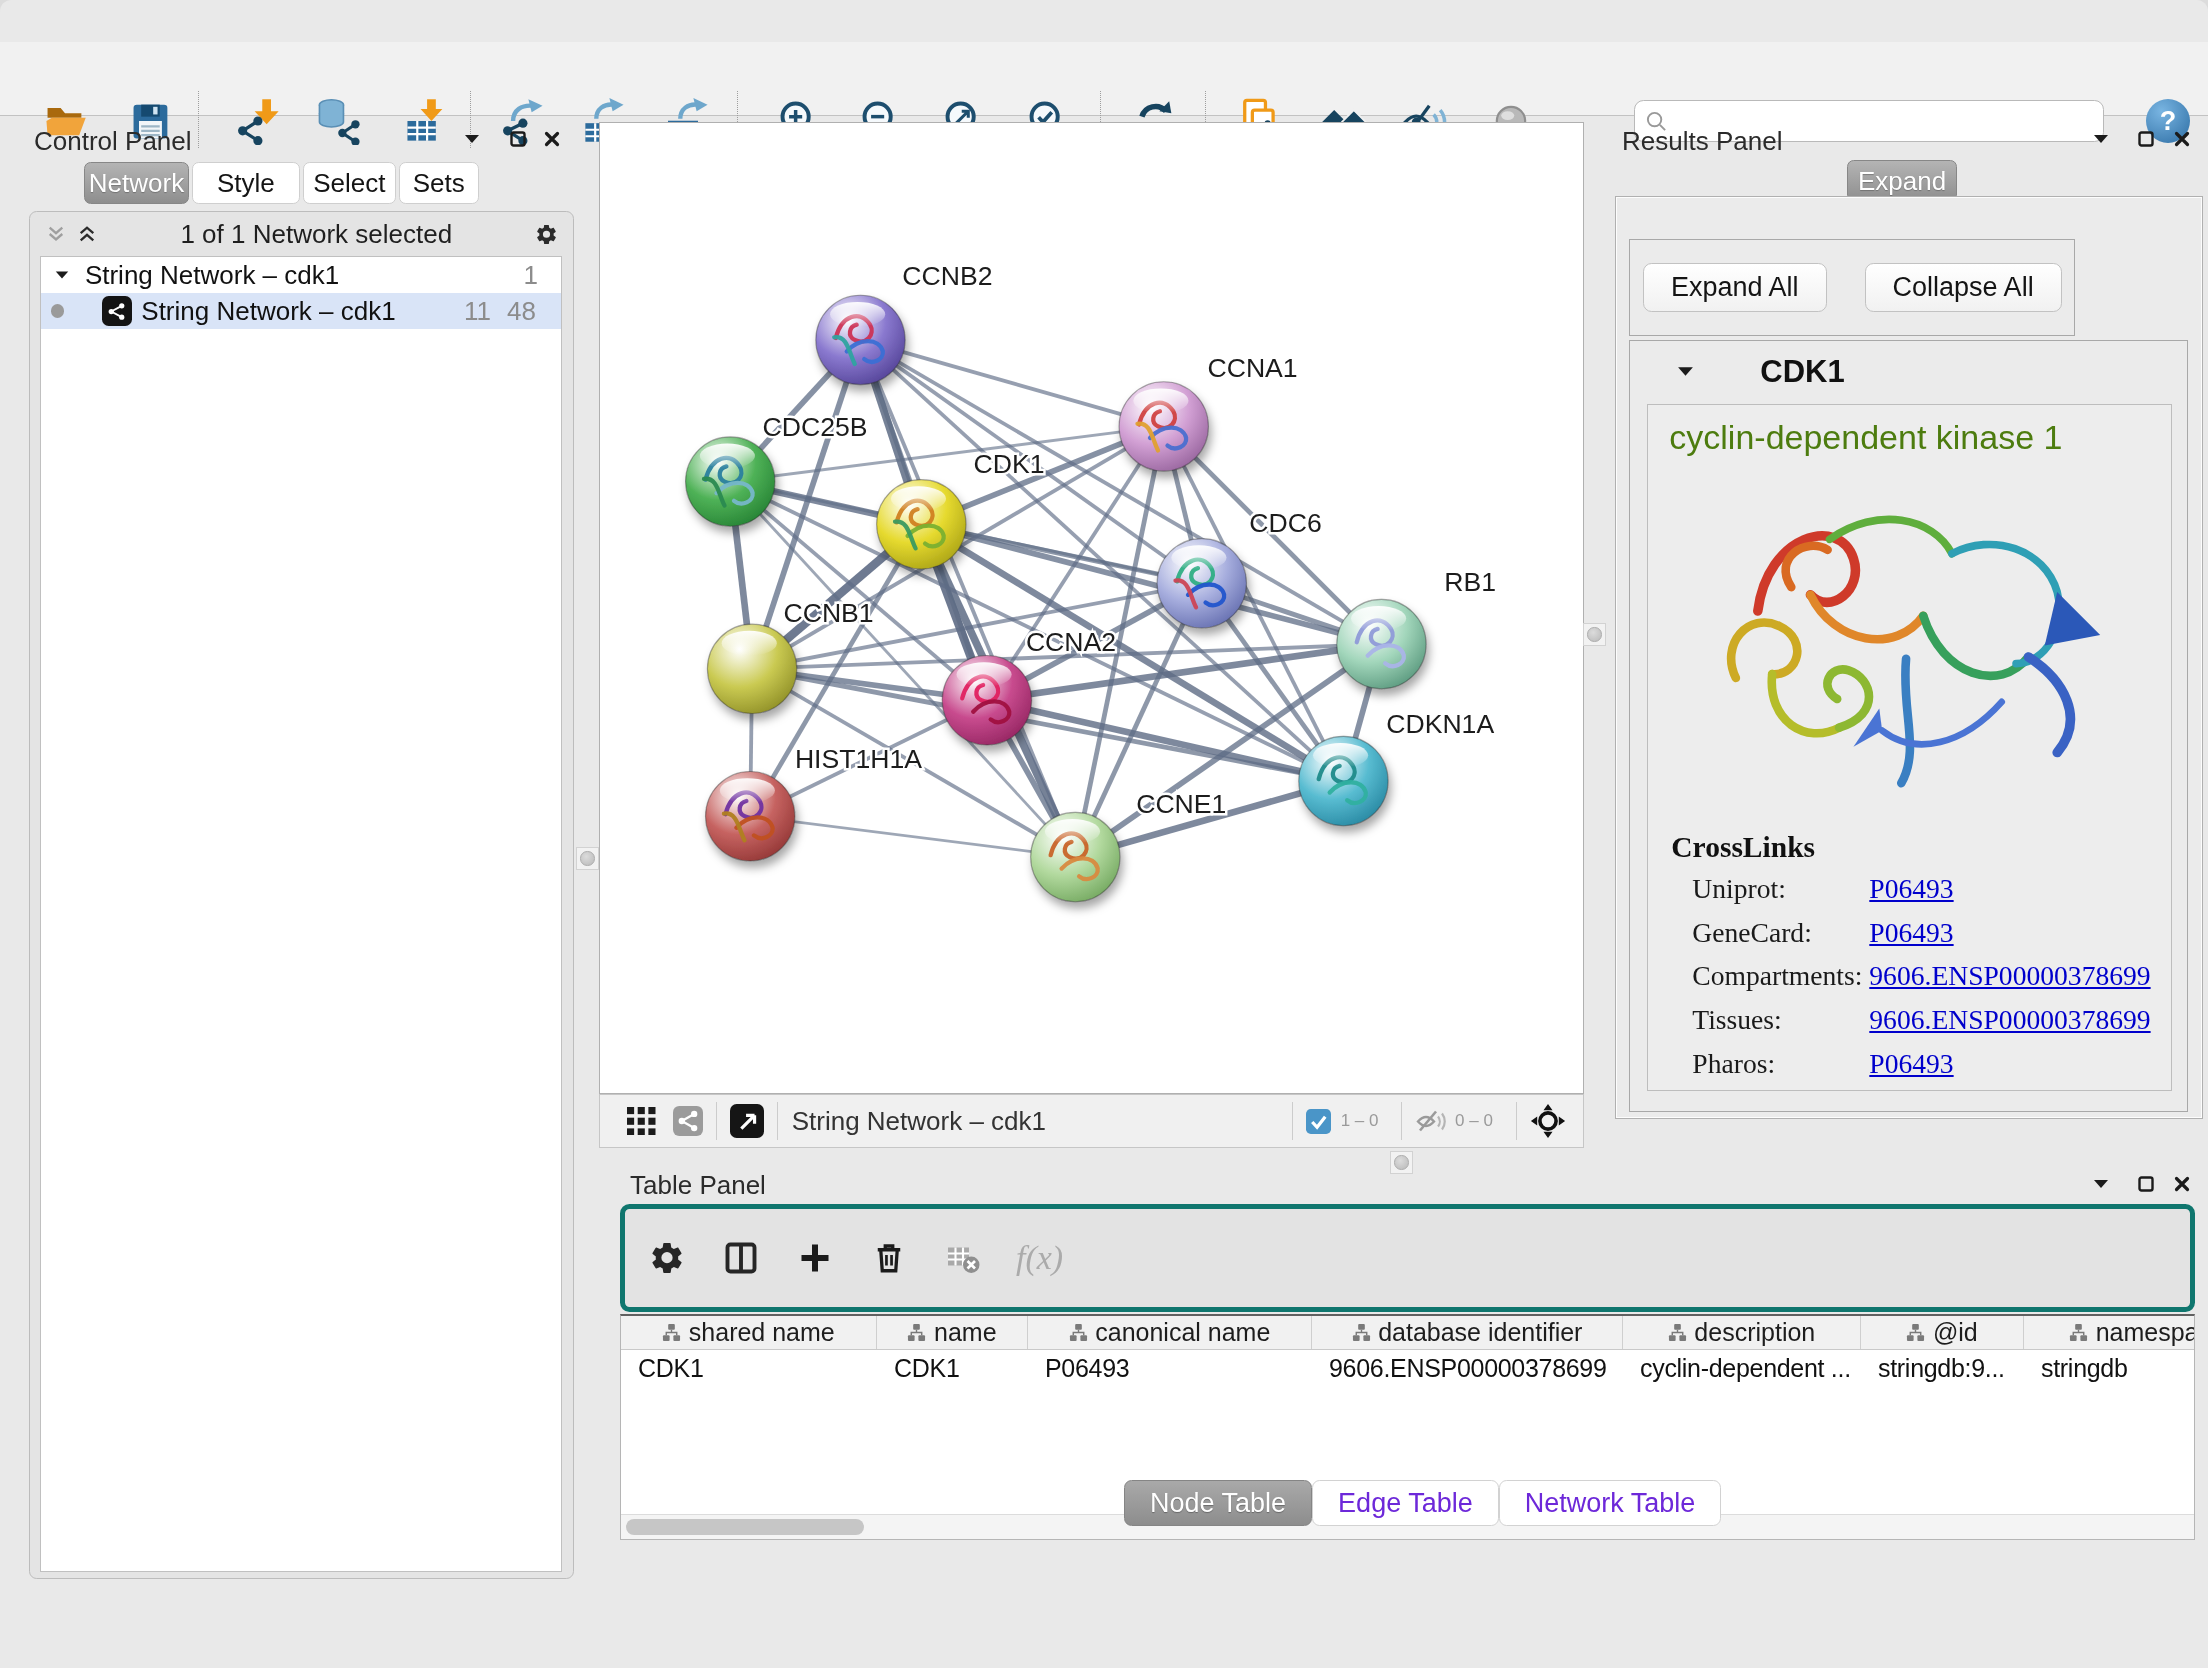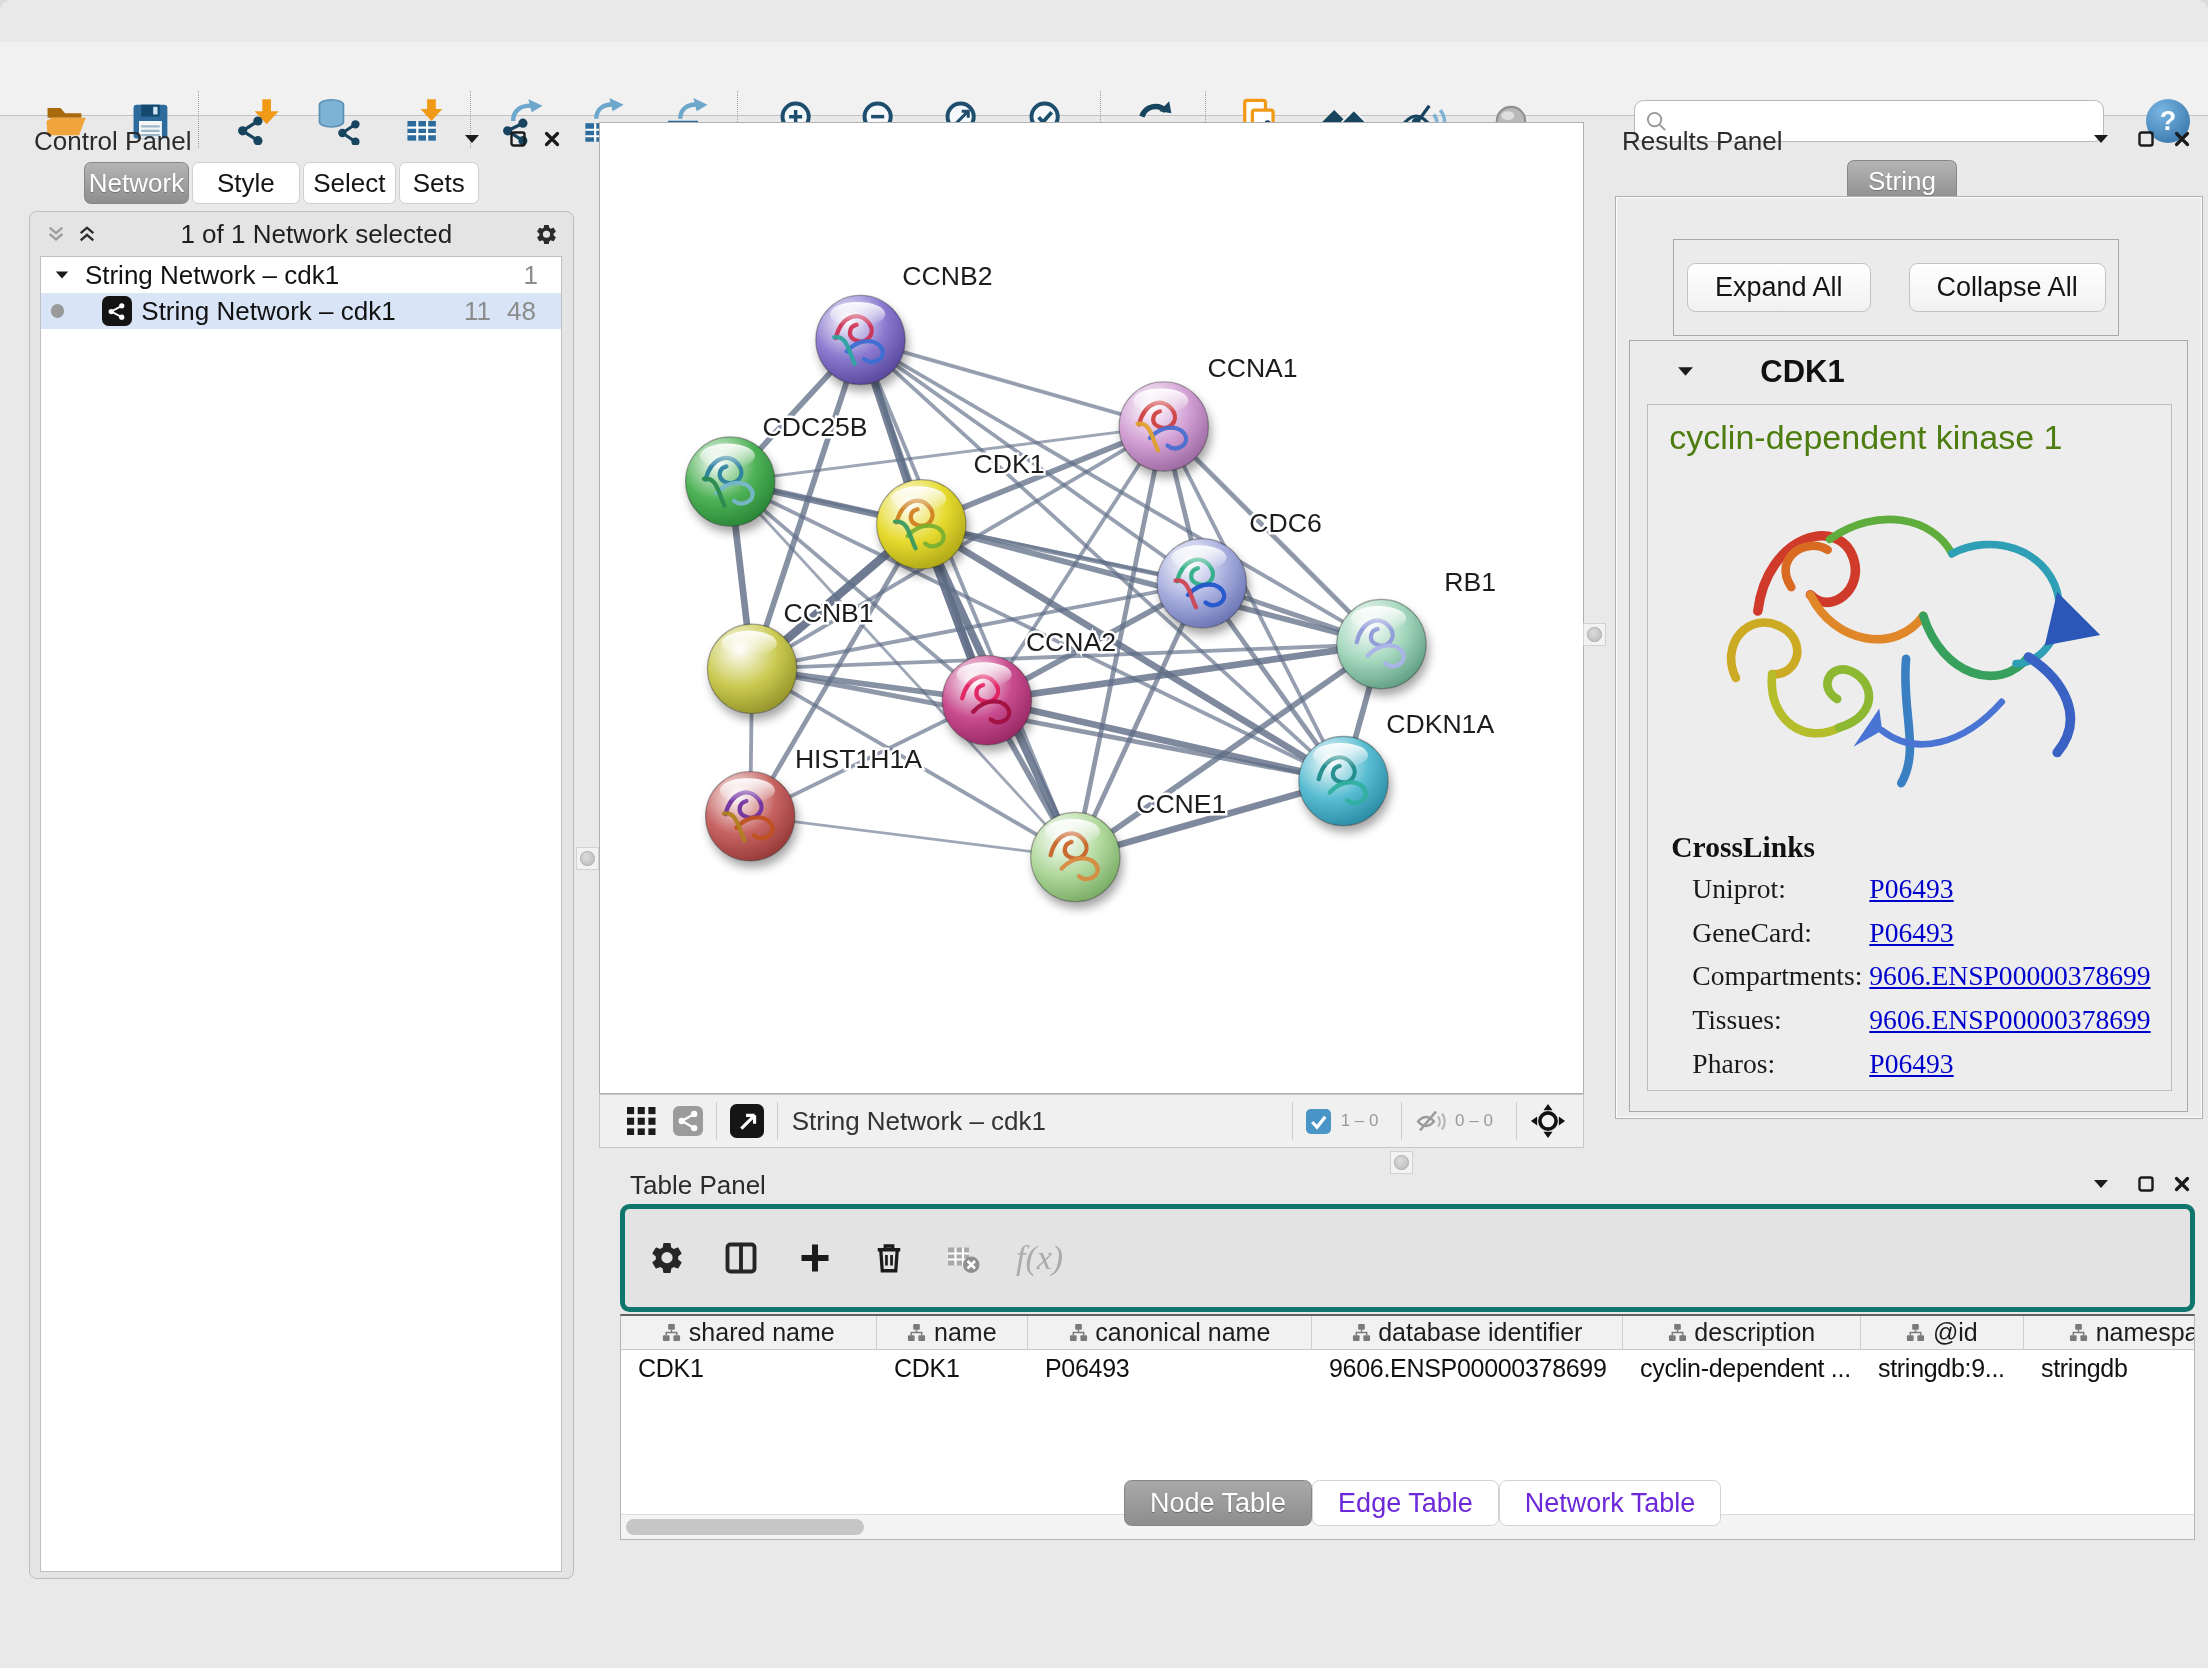--- a/index.html
+++ b/index.html
@@ -61,21 +61,21 @@
   .nf-ico { display:flex; align-items:center; justify-content:center; }
   .nf-sep { width:0; height:38px; border-left:1px solid #cccccc; margin:0 13.3px; }
   .nf-title { font-size:26px; color:#333; }
   .nf-cnt { font-size:17px; color:#9a9a9a; margin:0 9.5px; }
   .nlabel { font-size:28px; fill:#1c1c1c; paint-order:stroke; stroke:#ffffff; stroke-width:5px; font-family:"Liberation Sans",sans-serif; }
 
   
   .rescontent { position:absolute; left:1615px; top:196px; width:588px; height:923px; background:#ebebeb;
     border:1px solid #b0b0b0; box-shadow:inset 0 0 0 1px #fdfdfd; }
   .resbtns { position:absolute; left:13.3px; top:42px; width:446px; height:97px; border:1px solid #a8a8a8;
-    display:flex; align-items:center; justify-content:center; gap:38px;margin-left:44px; }
+    display:flex; align-items:center; justify-content:center; gap:38px; }
   .wbtn { height:49px; padding:0 27px; background:linear-gradient(#ffffff,#f1f1f1); border:1px solid #c2c2c2;
     border-radius:8.6px; font-size:27px; color:#141414; display:flex; align-items:center; }
   .cdk1box { position:absolute; left:13.3px; top:143px; width:559px; height:772px; border:1px solid #a8a8a8; }
   .cdk1head { height:61px; display:flex; align-items:center; }
   .cdk1head b { font-size:31px; color:#111; }
   .cdk1inner { position:absolute; left:17px; top:63px; width:525px; height:687px; background:#ededed; border:1px solid #bdbdbd; overflow:hidden; }
   .desc { position:absolute; left:21px; top:13.3px; font-size:34px; color:#4d7c0f; }
   .xhead { position:absolute; left:23px; top:426px; font-family:"Liberation Serif",serif; font-weight:bold; font-size:29.5px; color:#111; }
   .xrow { position:absolute; left:44px; width:457px; height:44px; font-family:"Liberation Serif",serif; font-size:27.6px; color:#1a1a1a; }
   .xrow a { position:absolute; left:177px; color:#0000cc; text-decoration:underline; }
@@ -637,21 +637,21 @@
         <rect x="2.5" y="2.5" width="13" height="13" rx="2" fill="none" stroke="#1b1b1b" stroke-width="2.4"></rect>
       </svg>
     </div>
   <div class="pctl" style="left:2170px; top:127px">
       <svg viewBox="0 0 18 18">
         <path d="M3.5 3.5l11 11M14.5 3.5l-11 11" stroke="#1b1b1b" stroke-width="3.2" stroke-linecap="round"></path>
       </svg>
     </div>
 
   <div class="tab on" style="position:absolute; left:1847px; top:160px; width:110px">
-      <span>String</span>
+      <span>Expand</span>
     </div>
 
   <div class="rescontent">
     <div class="resbtns">
       <div class="wbtn">
           <span>Expand All</span>
         </div>
       <div class="wbtn">
           <span>Collapse All</span>
         </div>

